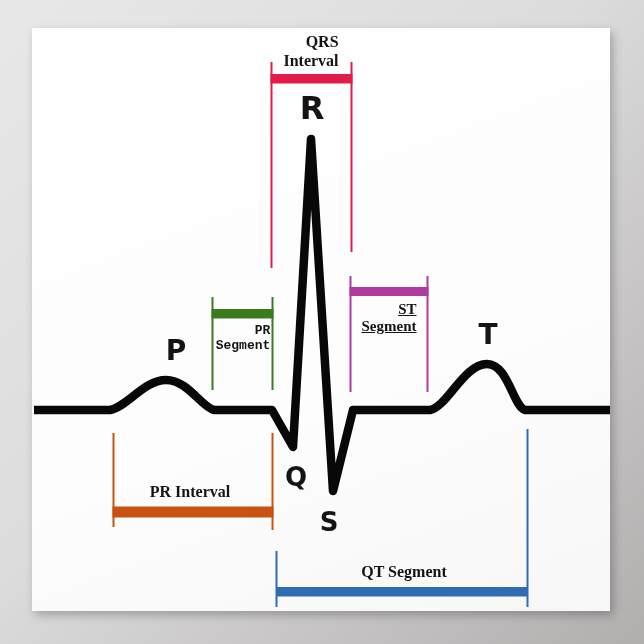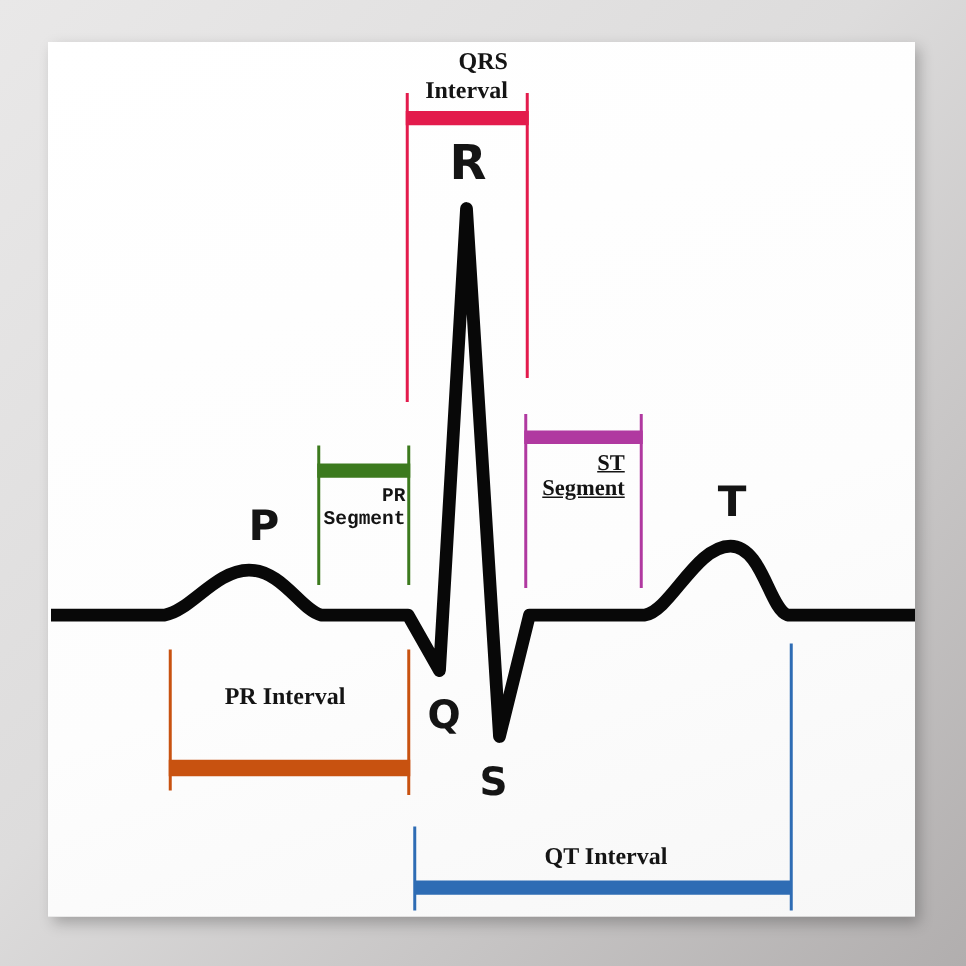--- a/index.html
+++ b/index.html
@@ -34,21 +34,21 @@
     text-align:right;color:#141414;white-space:nowrap;
   }
   .serif{font-family:"Liberation Serif",serif;font-weight:bold;}
   .sans{font-family:"DejaVu Sans",sans-serif;font-weight:bold;}
   .wave-letter{font-size:28px;line-height:1;}
   #r-label{font-size:32px;}
   #q-label,#s-label{font-size:26px;}
   #qrs-complex-label{left:311px;top:33px;font-size:16px;line-height:18.5px;}
   #pr-segment-label{left:243px;top:323px;font-size:13px;line-height:15px;font-family:Liberation Mono, monospace;}
   #st-segment-label{left:389px;top:301px;font-size:15px;line-height:16.5px;text-decoration:underline;}
-  #pr-interval-label{left:190px;top:456px;font-size:16px;}
+  #pr-interval-label{left:190px;top:483px;font-size:16px;}
   #qt-interval-label{left:404px;top:563px;font-size:16px;}
   #p-label{left:176px;top:337px;}
   #r-label{left:312px;top:92px;}
   #q-label{left:296px;top:464px;}
   #s-label{left:329px;top:509px;}
   #t-label{left:488px;top:321px;}
 </style>
 </head>
 <body>
 
@@ -116,14 +116,14 @@
     <span>PR</span><br>
     <span>Segment</span>
   </div>
 
   <div class="lbl serif" id="st-segment-label">
     <span>ST</span><br>
     <span>Segment</span>
   </div>
 
   <div class="lbl serif" id="pr-interval-label">PR Interval</div>
-  <div class="lbl serif" id="qt-interval-label">QT Interval</div>
+  <div class="lbl serif" id="qt-interval-label">QT Segment</div>
 </div>
 
 </body></html>

